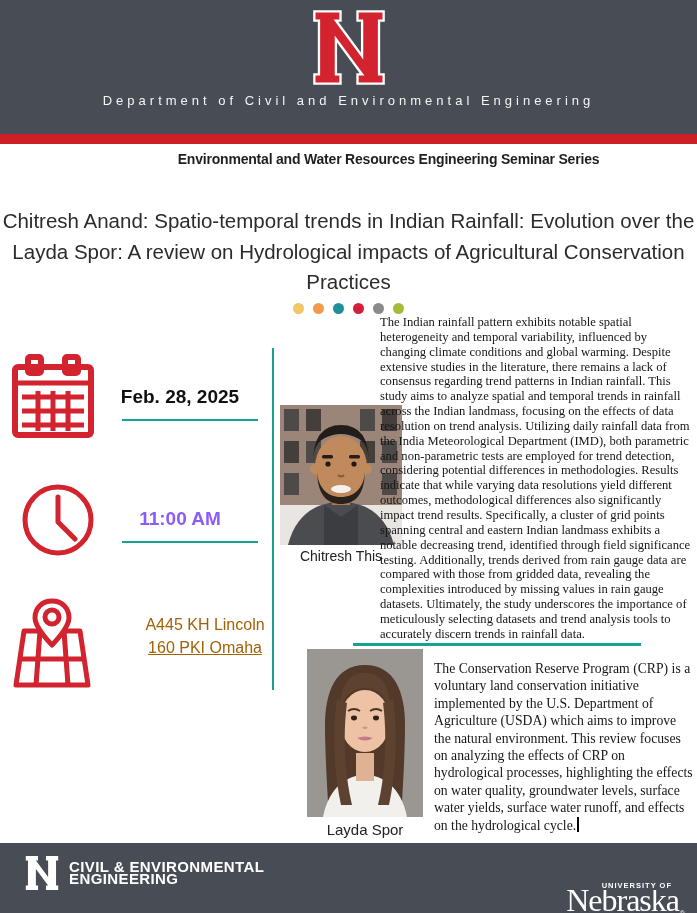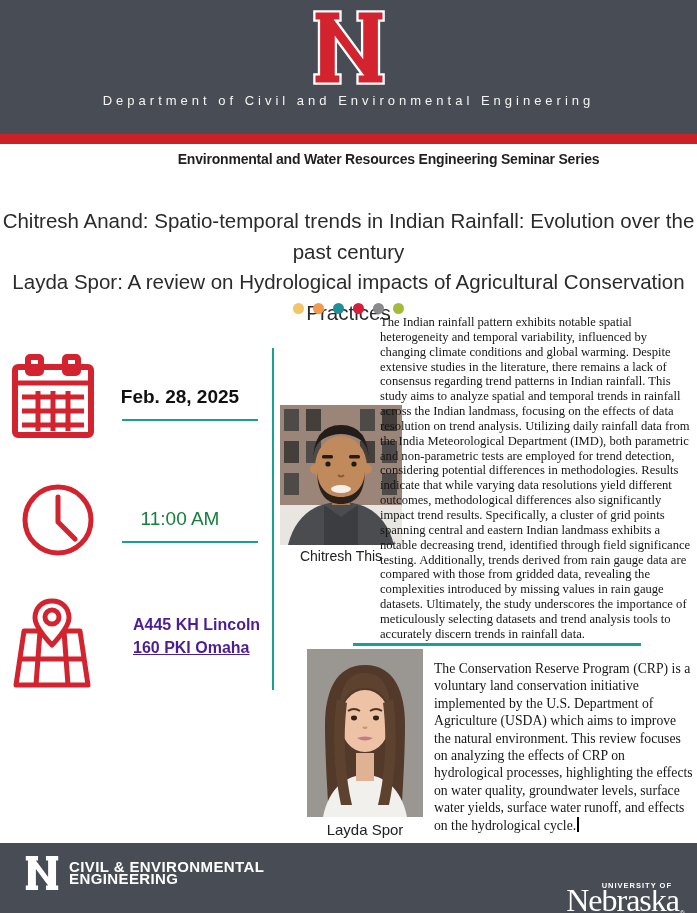--- a/index.html
+++ b/index.html
@@ -19,23 +19,23 @@
   .titles{position:absolute;left:0;top:179px;width:697px;text-align:center;
           font-size:20.5px;font-weight:500;color:#2b2b2b;line-height:30.5px;margin-top:27px;}
   .dots{position:absolute;left:0;top:303px;width:697px;text-align:center;line-height:12px;}
   .dot{display:inline-block;width:11px;height:11px;border-radius:50%;margin:0 4.5px;}
 
   
   .icon{position:absolute;}
   .date-text{position:absolute;left:100px;top:386px;width:160px;text-align:center;
              font-size:19px;font-weight:700;color:#101010;}
   .time-text{position:absolute;left:100px;top:508px;width:160px;text-align:center;
-             font-size:19px;font-weight:400;color:#15803d;}
-  .loc-text{position:absolute;left:133px;top:613px;width:144px;text-align:left;
-            font-size:16px;font-weight:700;color:#4c1d95;line-height:23px;}
+             font-size:19px;font-weight:700;color:#8b5cf6;}
+  .loc-text{position:absolute;left:133px;top:613px;width:144px;text-align:center;
+            font-size:16px;font-weight:400;color:#a16207;line-height:23px;}
   .loc-text .u{text-decoration:underline;}
   .teal-underline{position:absolute;height:2px;background:#17A28F;}
   .ul1{left:122px;top:419px;width:136px;}
   .ul2{left:122px;top:541px;width:136px;}
   .vline{position:absolute;left:272px;top:348px;width:2px;height:342px;background:#17A28F;}
   .hr-teal{position:absolute;left:353px;top:643px;width:288px;height:3px;background:#17A28F;}
 
   
   .photo1{position:absolute;left:280px;top:405px;width:122px;height:140px;}
   .cap1{position:absolute;left:268px;top:548px;width:146px;text-align:center;
@@ -73,21 +73,20 @@
     <svg class="n-logo" viewBox="0 0 100 100">
       <path d="M5,3 H39 V15 H33 L67,61 V15 H61 V3 H95 V15 H89 V85 H95 V97 H61 V85 H67 L33,39 V85 H39 V97 H5 V85 H11 V15 H5 Z" fill="#D2232E" stroke="#ffffff" stroke-width="3"></path>
     </svg>
     <div class="dept-line">Department of Civil and Environmental Engineering</div>
   </div>
   <div class="red-stripe"></div>
 
   <div class="series">Environmental and Water Resources Engineering Seminar Series</div>
   <div class="titles">
     <div>Chitresh Anand: Spatio-temporal trends in Indian Rainfall: Evolution over the</div>
-    <div>past century</div>
     <div>Layda Spor: A review on Hydrological impacts of Agricultural Conservation</div>
     <div>Practices</div>
   </div>
   <div class="dots" id="dots"><span class="dot" style="background: rgb(242, 197, 102);"></span><span class="dot" style="background: rgb(242, 154, 78);"></span><span class="dot" style="background: rgb(29, 143, 153);"></span><span class="dot" style="background: rgb(212, 30, 60);"></span><span class="dot" style="background: rgb(138, 138, 140);"></span><span class="dot" style="background: rgb(167, 185, 57);"></span></div>
 
   <svg class="icon" style="left:8px;top:352px;width:90px;height:90px;" viewBox="0 0 90 90" fill="none" stroke="#D2232E">
     <rect x="7" y="15" width="76" height="68" rx="3" stroke-width="6"></rect>
     <rect x="20" y="5" width="13" height="16" rx="2" stroke-width="6"></rect>
     <rect x="57" y="5" width="13" height="16" rx="2" stroke-width="6"></rect>
     <line x1="10" y1="31" x2="80" y2="31" stroke-width="5"></line>

